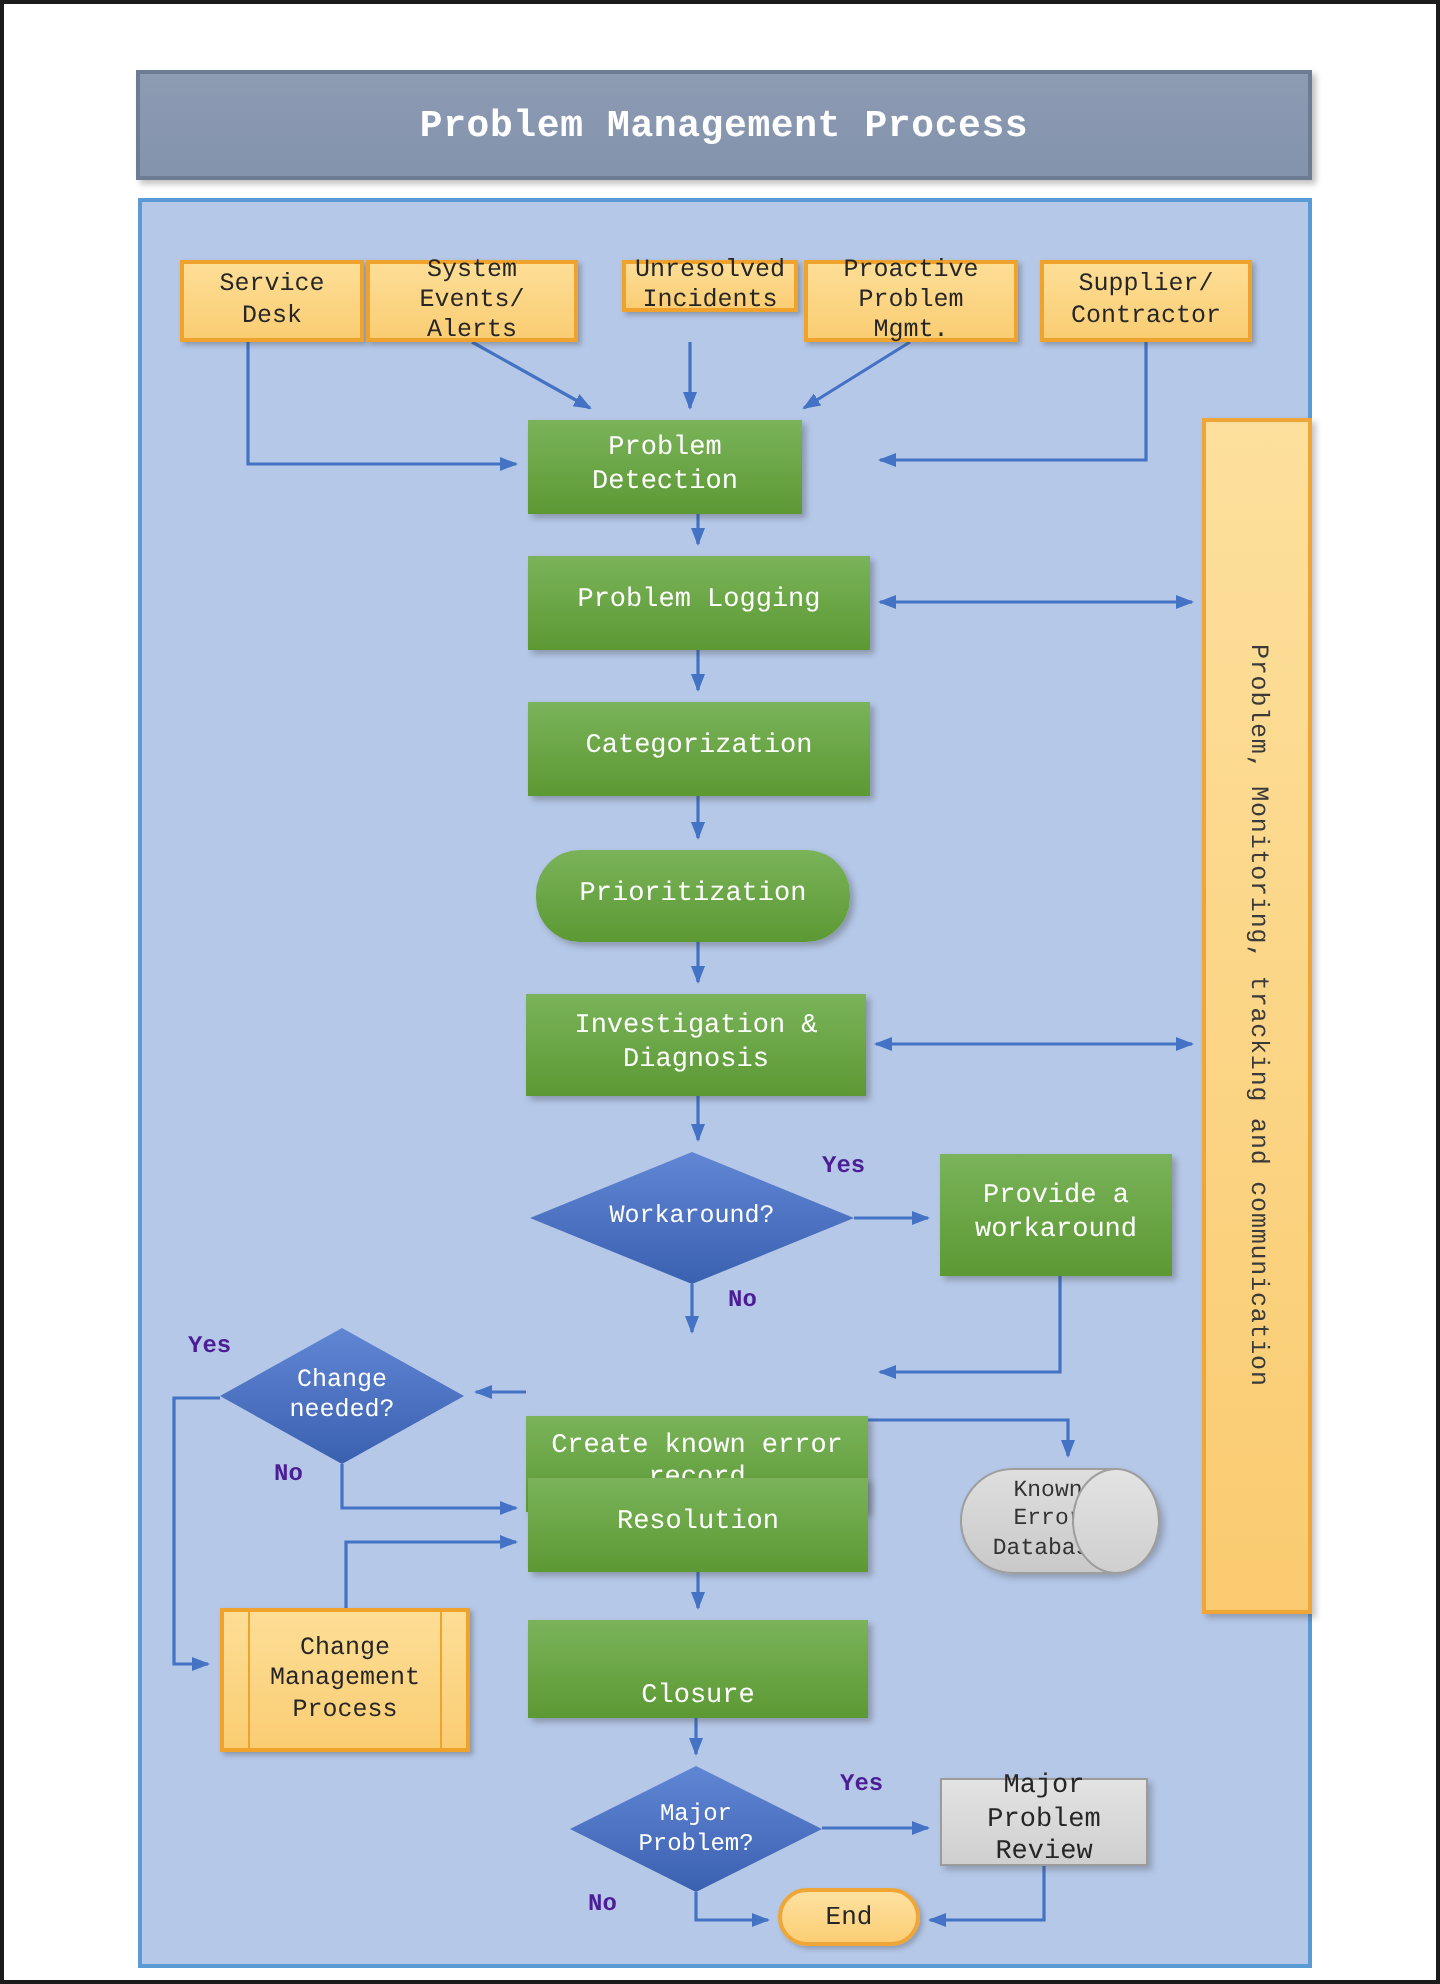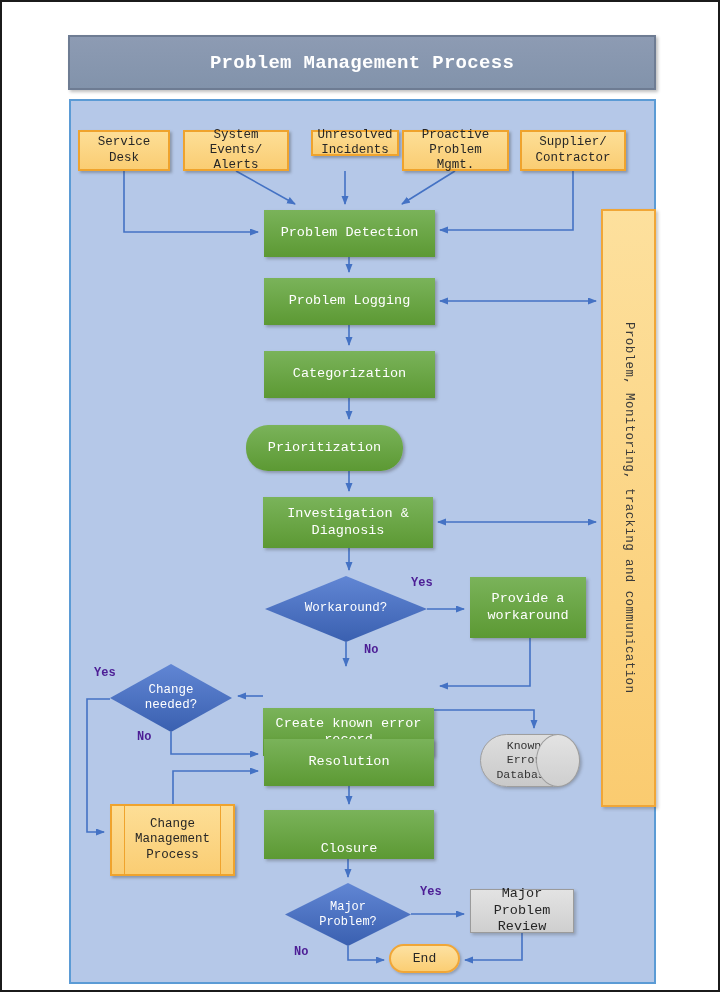--- a/index.html
+++ b/index.html
@@ -126,46 +126,46 @@
       <path d="M169,730 L169,752 L256,752" marker-end="url(#ah)"></path>
       <path d="M171,802 L171,769 L256,769" marker-end="url(#ah)"></path>
       <path d="M347,784 L347,802" marker-end="url(#ah)"></path>
       <path d="M346,857 L346,875" marker-end="url(#ah)"></path>
       <path d="M409,912 L462,912" marker-end="url(#ah)"></path>
       <path d="M520,931 L520,958 L463,958" marker-end="url(#ah)"></path>
       <path d="M346,944 L346,958 L382,958" marker-end="url(#ah)"></path>
     </g>
   </svg>
 
-  <div class="node src" style="left:76px;top:128px;width:92px;height:41px;">
+  <div class="node src" style="left:88px;top:128px;width:92px;height:41px;">
       <span>Service Desk</span>
     </div>
   <div class="node src" style="left:181px;top:128px;width:106px;height:41px;">
       <span>System Events/ Alerts</span>
     </div>
   <div class="node src" style="left:309px;top:128px;width:88px;height:26px;">
       <span>Unresolved Incidents</span>
     </div>
   <div class="node src" style="left:400px;top:128px;width:107px;height:41px;">
       <span>Proactive Problem Mgmt.</span>
     </div>
   <div class="node src" style="left:518px;top:128px;width:106px;height:41px;">
       <span>Supplier/ Contractor</span>
     </div>
 
-  <div class="node green" style="left:262px;top:208px;width:171px;height:47px;">
+  <div class="node green" style="left:262px;top:208px;width:137px;height:47px;">
       <span>Problem Detection</span>
     </div>
   <div class="node green" style="left:262px;top:276px;width:171px;height:47px;">
       <span>Problem Logging</span>
     </div>
   <div class="node green" style="left:262px;top:349px;width:171px;height:47px;">
       <span>Categorization</span>
     </div>
-  <div class="node green" style="left:244px;top:423px;width:157px;height:46px;border-radius:22px;">
+  <div class="node green" style="left:266px;top:423px;width:157px;height:46px;border-radius:22px;">
       <span>Prioritization</span>
     </div>
   <div class="node green" style="left:261px;top:495px;width:170px;height:51px;">
       <span>Investigation &amp; Diagnosis</span>
     </div>
 
   <div class="node diamond" style="left:263px;top:574px;width:162px;height:66px;">
       <span>Workaround?</span>
     </div>
   <div class="node green" style="left:468px;top:575px;width:116px;height:61px;">

